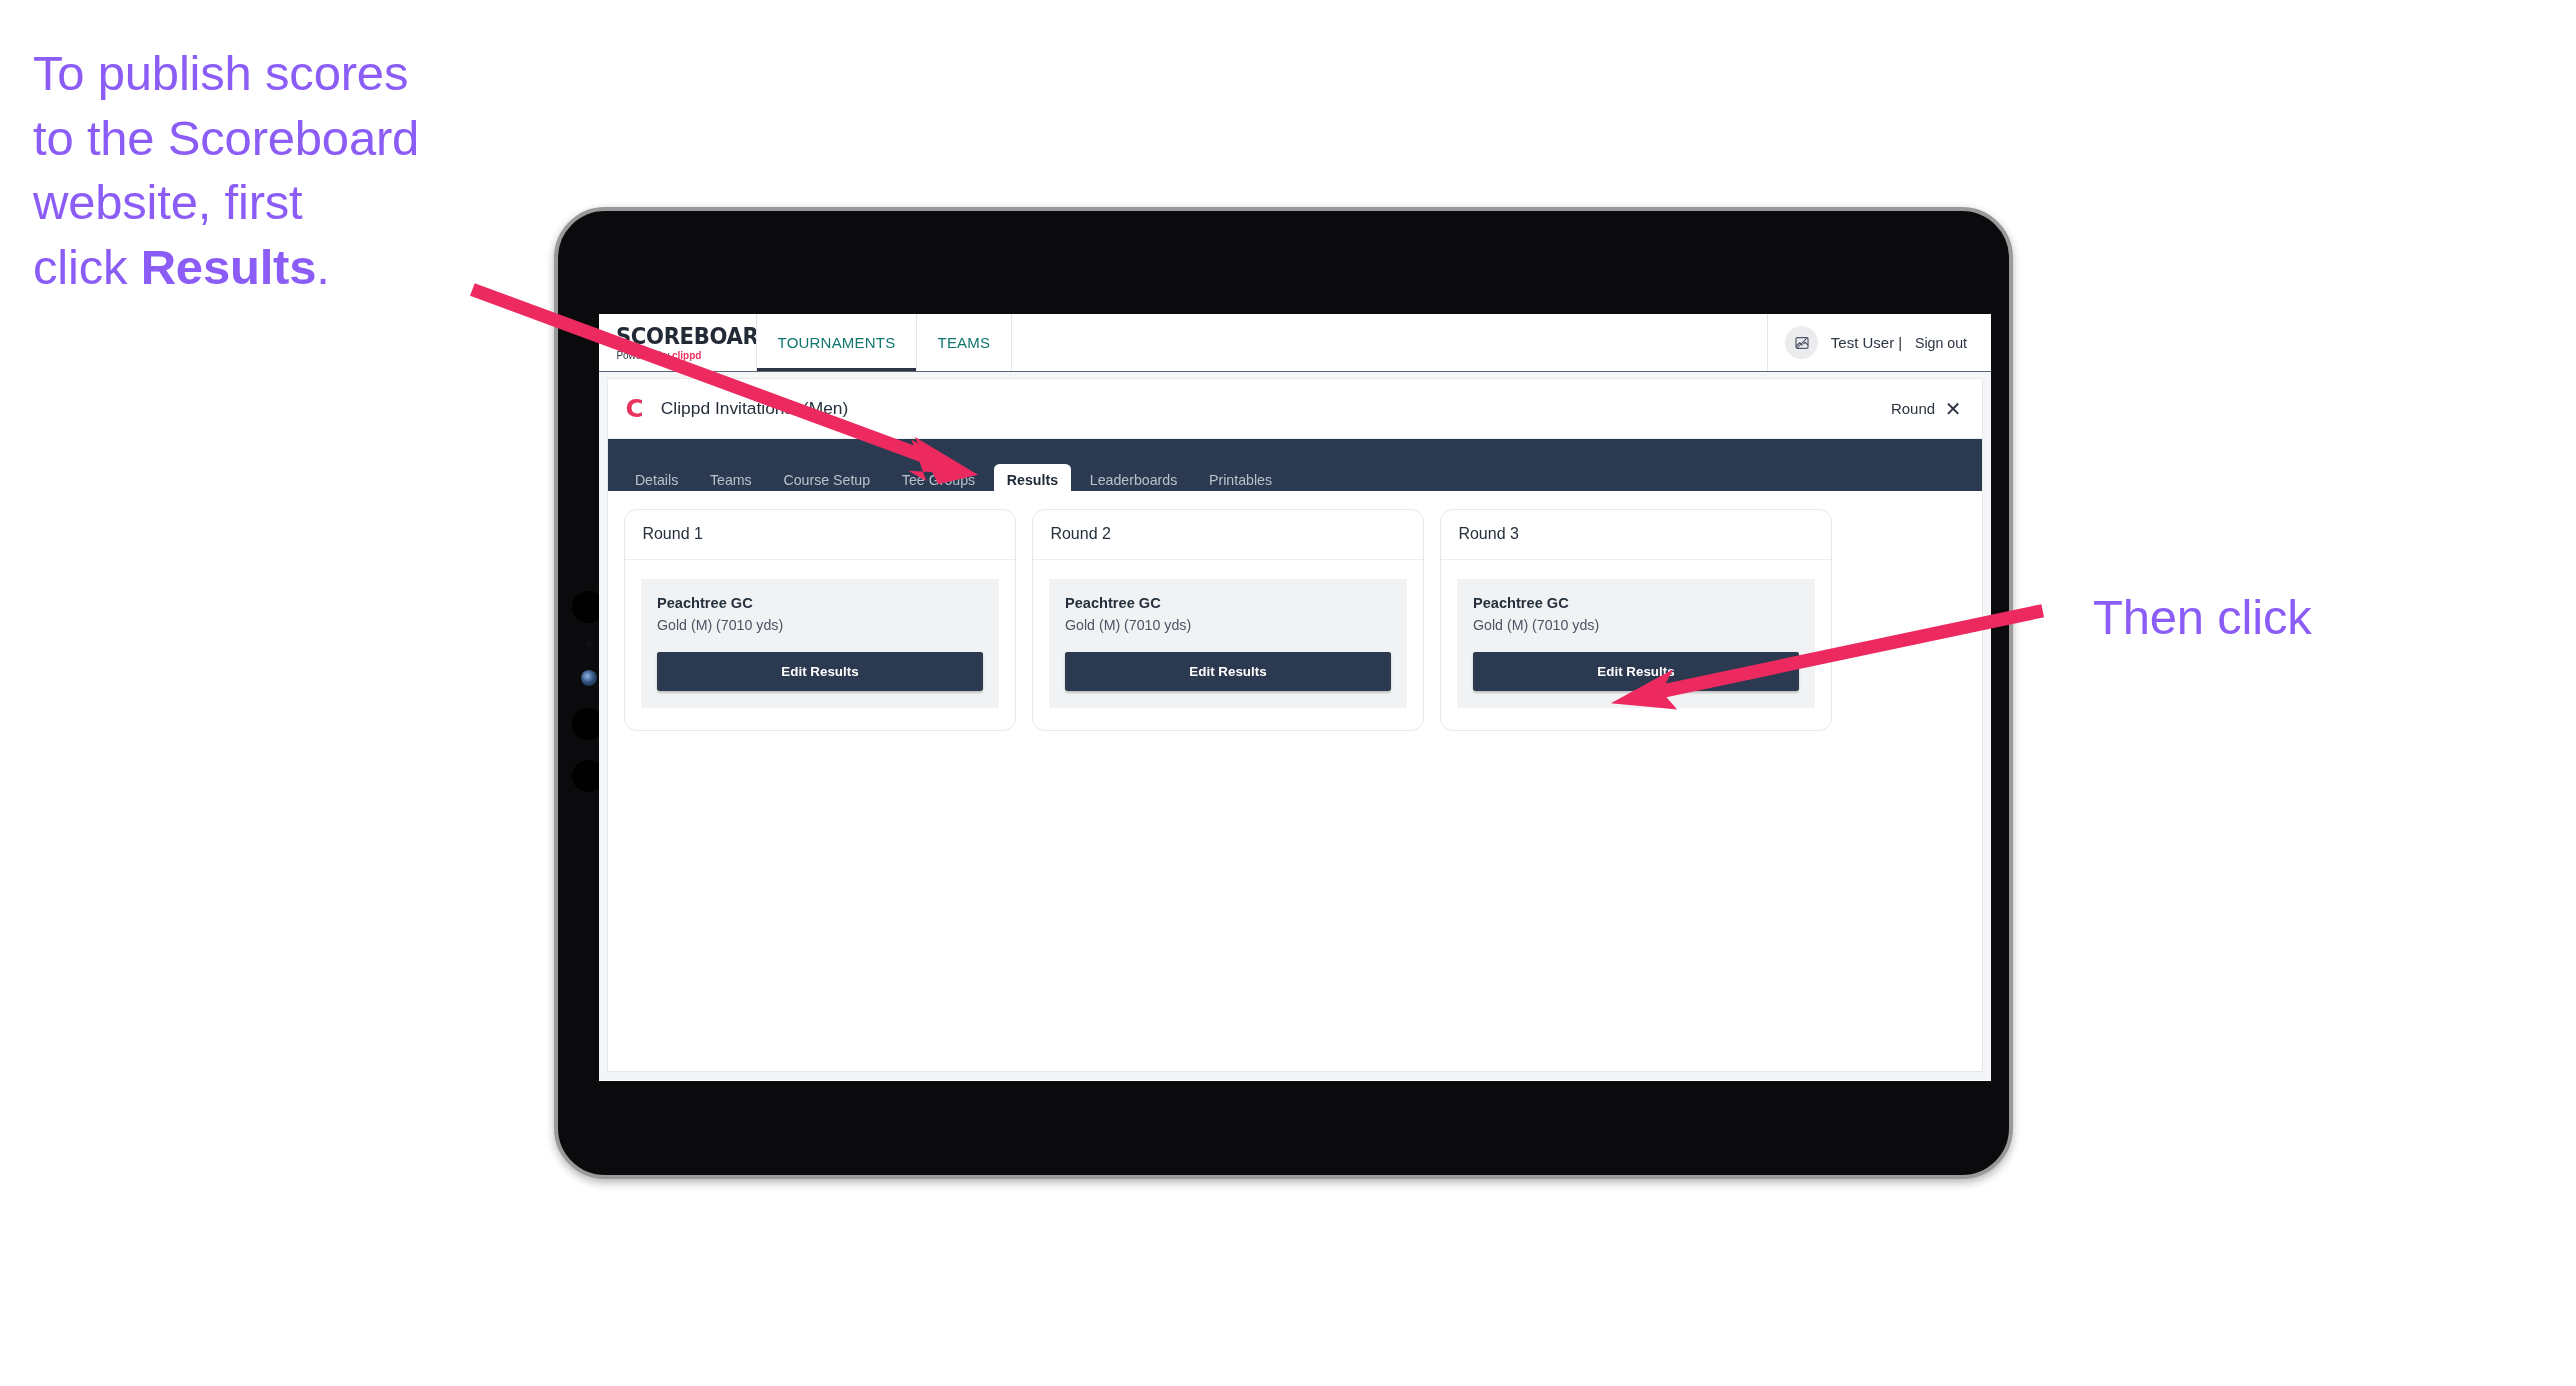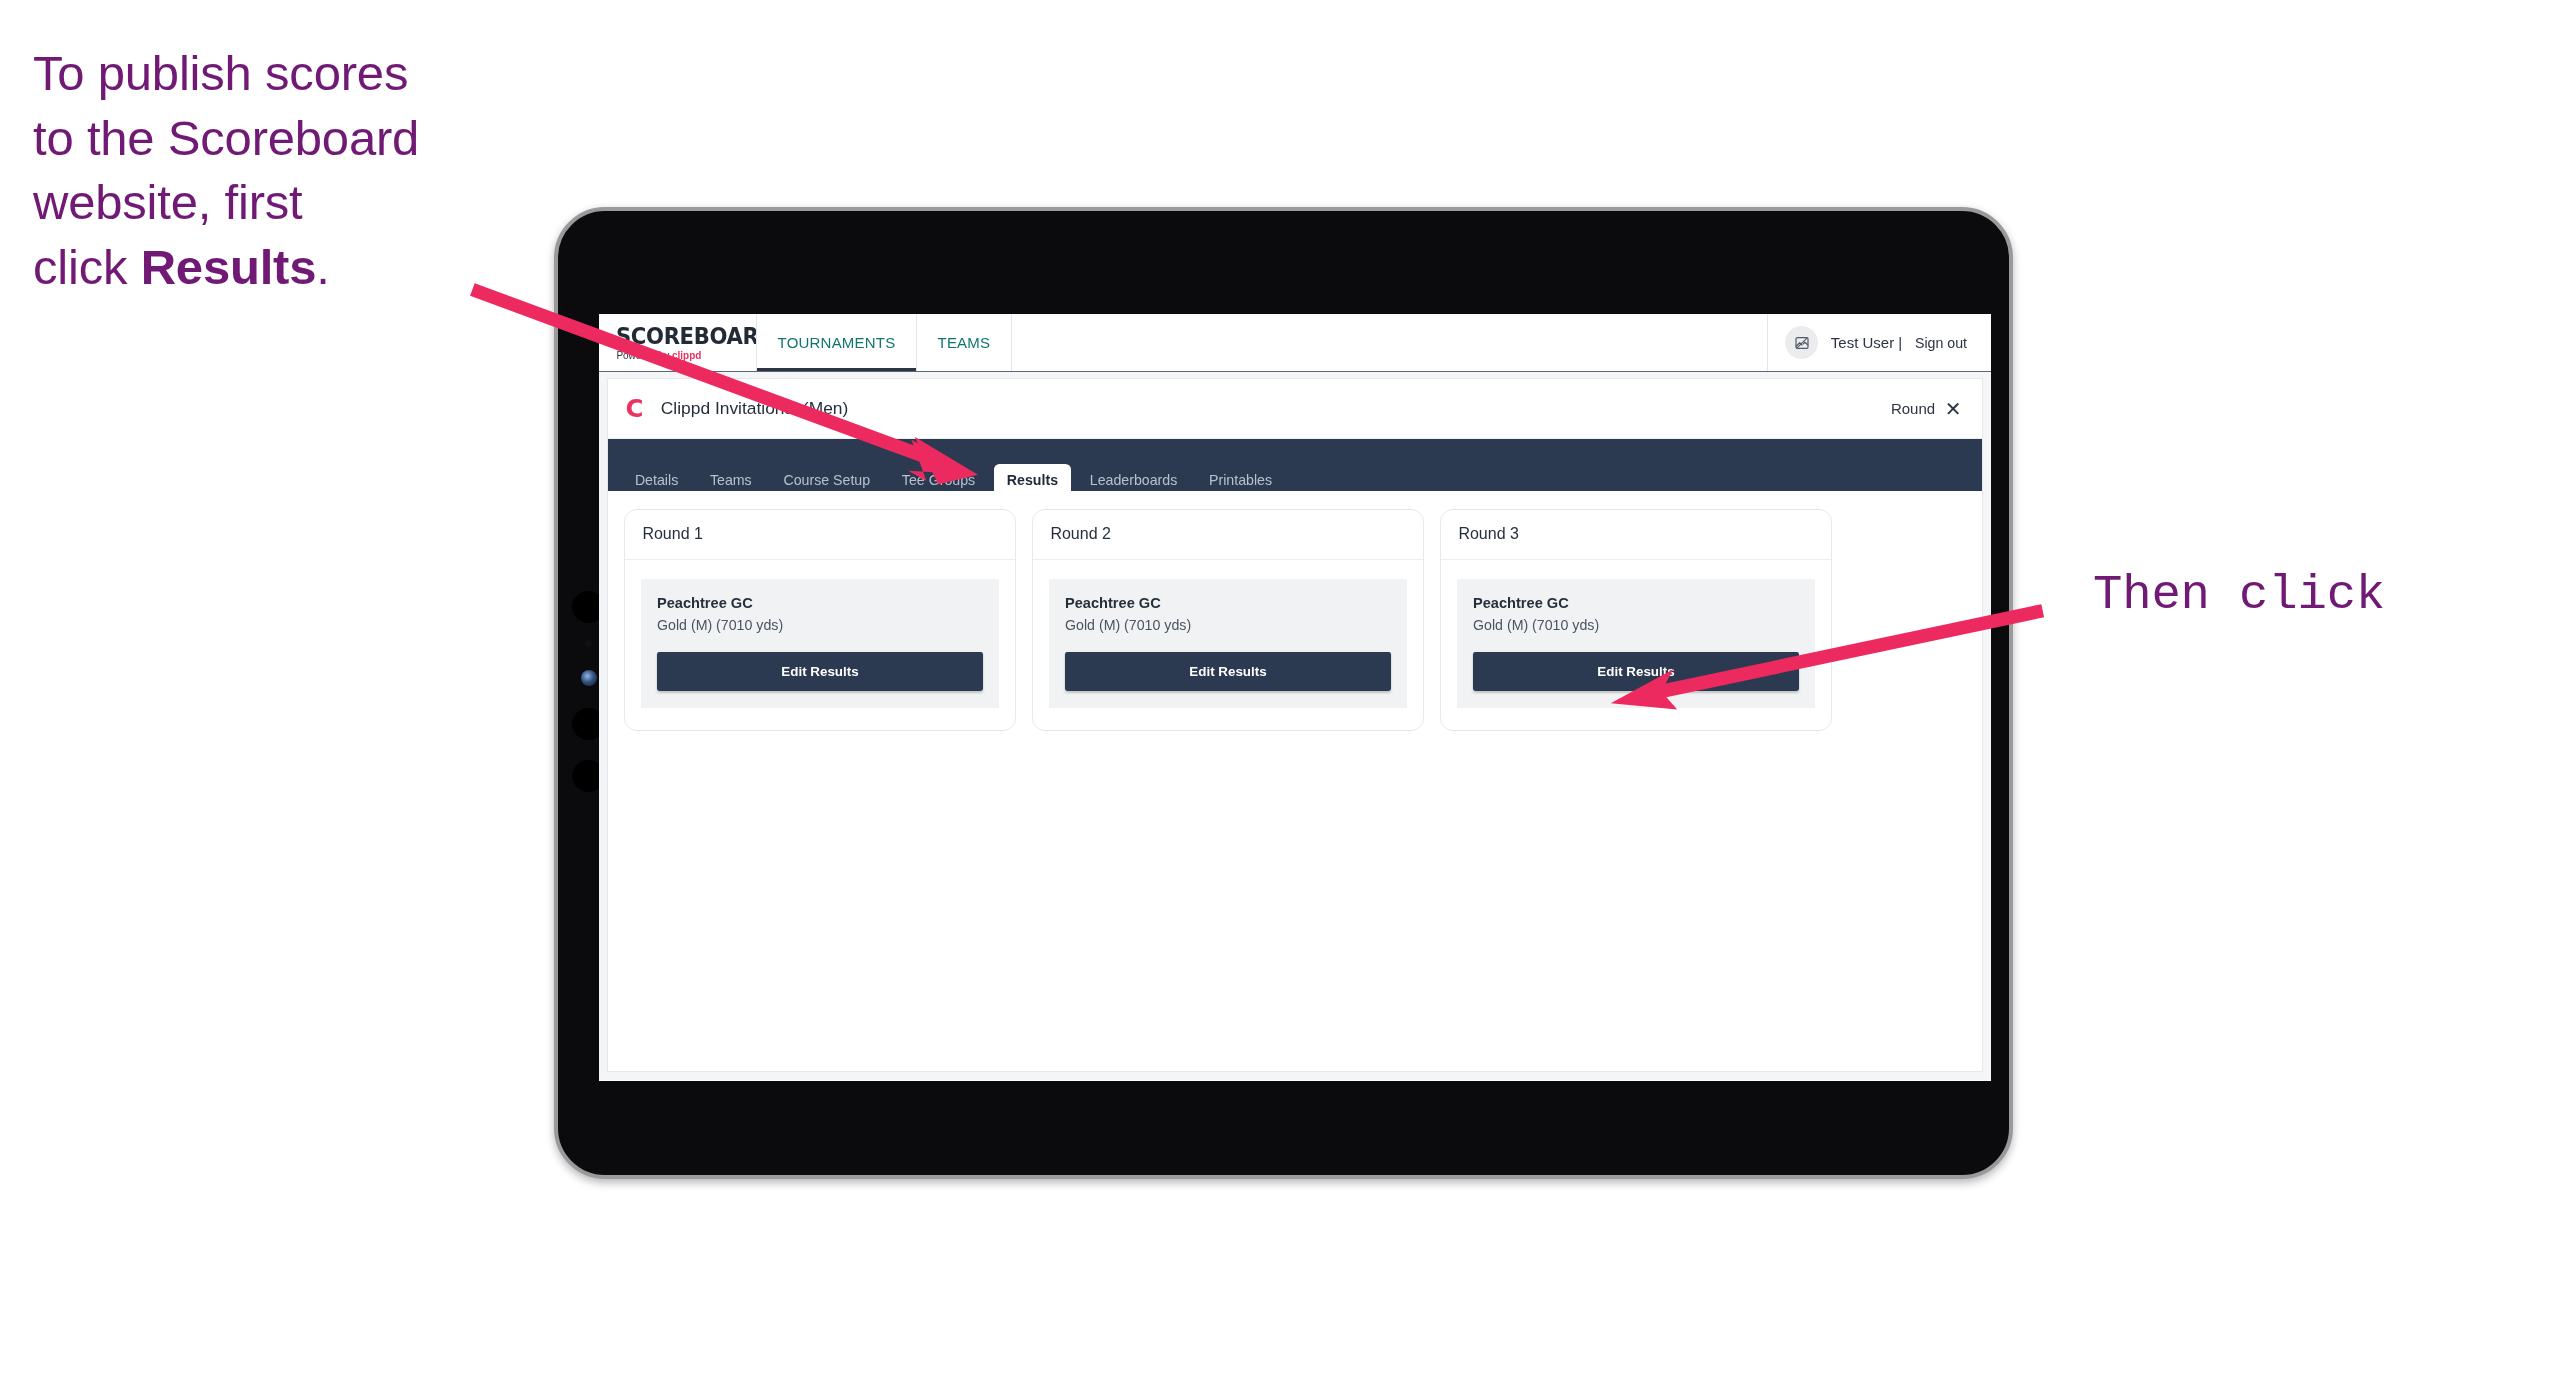--- a/index.html
+++ b/index.html
@@ -12,38 +12,37 @@
     height: 1386px;
     position: relative;
     overflow: hidden;
     font-family: "Liberation Sans", sans-serif;
     -webkit-font-smoothing: antialiased;
   }
 
   
   .callout {
     position: absolute;
-    color: #701a75;
+    color: #8b5cf6;
     font-family: "Liberation Sans", sans-serif;
     font-weight: 400;
     line-height: 1.32;
     letter-spacing: -0.2px;
   }
   #callout-left {
     left: 33px;
     top: 41px;
     width: 522px;
     font-size: 49px;
   }
   #callout-right {
     left: 2093px;
-    top: 563px;
+    top: 585px;
     width: 411px;
     font-size: 49px;
-    font-family: Liberation Mono, monospace;
   }
   .callout b { font-weight: 700; }
 
   
   #tablet {
     position: absolute;
     left: 554px;
     top: 207px;
     width: 1459px;
     height: 972px;

